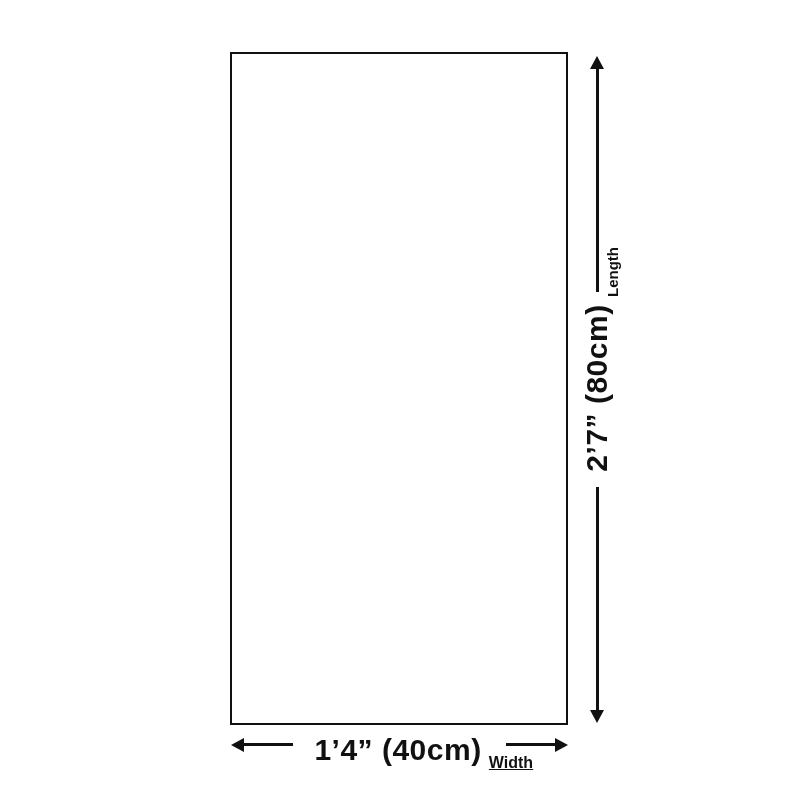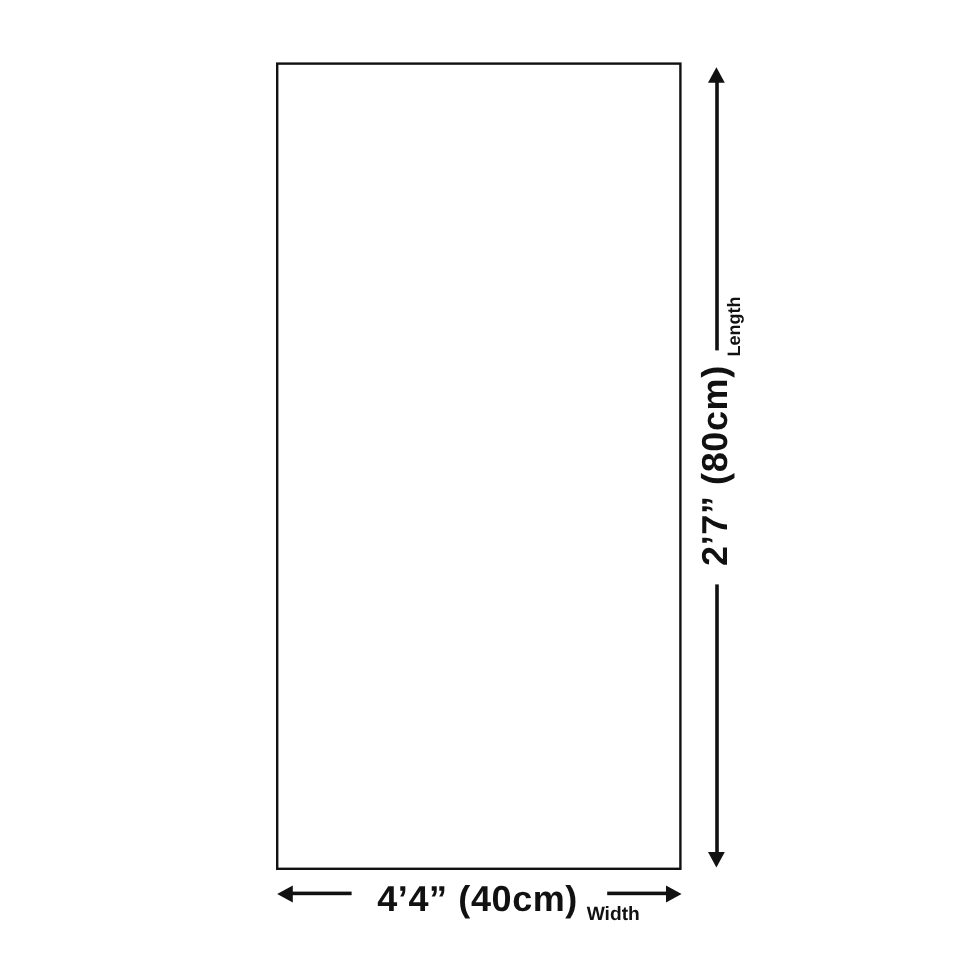--- a/index.html
+++ b/index.html
@@ -80,38 +80,38 @@
     transform: translate(-50%, -50%);
   }
   .label-rot {
     transform: translate(-50%, -50%) rotate(-90deg);
   }
   .dim-value   { font-size: 30px; letter-spacing: 0.5px; }
   .dim-caption { font-size: 16px; }
   .caption-sm  { font-size: 15px; }
 
   .width-value    { left: 398px; top: 750px; }
-  .width-caption  { left: 511px; top: 763px; }
+  .width-caption  { left: 511px; top: 763px; text-decoration: underline; }
   .length-value   { left: 597px; top: 388px; }
   .length-caption { left: 612px; top: 272px; }
 </style>
 </head>
 <body>
 
 <div class="stage">
 
   <div class="abs rect"></div>
 
   <div class="abs tri tri-up"></div>
   <div class="abs vline vline-top"></div>
   <div class="abs label label-rot caption-sm length-caption">Length</div>
   <div class="abs label label-rot dim-value length-value">2’7” (80cm)</div>
   <div class="abs vline vline-bottom"></div>
   <div class="abs tri tri-down"></div>
 
   <div class="abs tri tri-left"></div>
   <div class="abs hline hline-left"></div>
-  <div class="abs label dim-value width-value">4’4” (40cm)</div>
+  <div class="abs label dim-value width-value">1’4” (40cm)</div>
   <div class="abs hline hline-right"></div>
   <div class="abs tri tri-right"></div>
   <div class="abs label dim-caption width-caption">Width</div>
 
 </div>
 
 </body></html>

